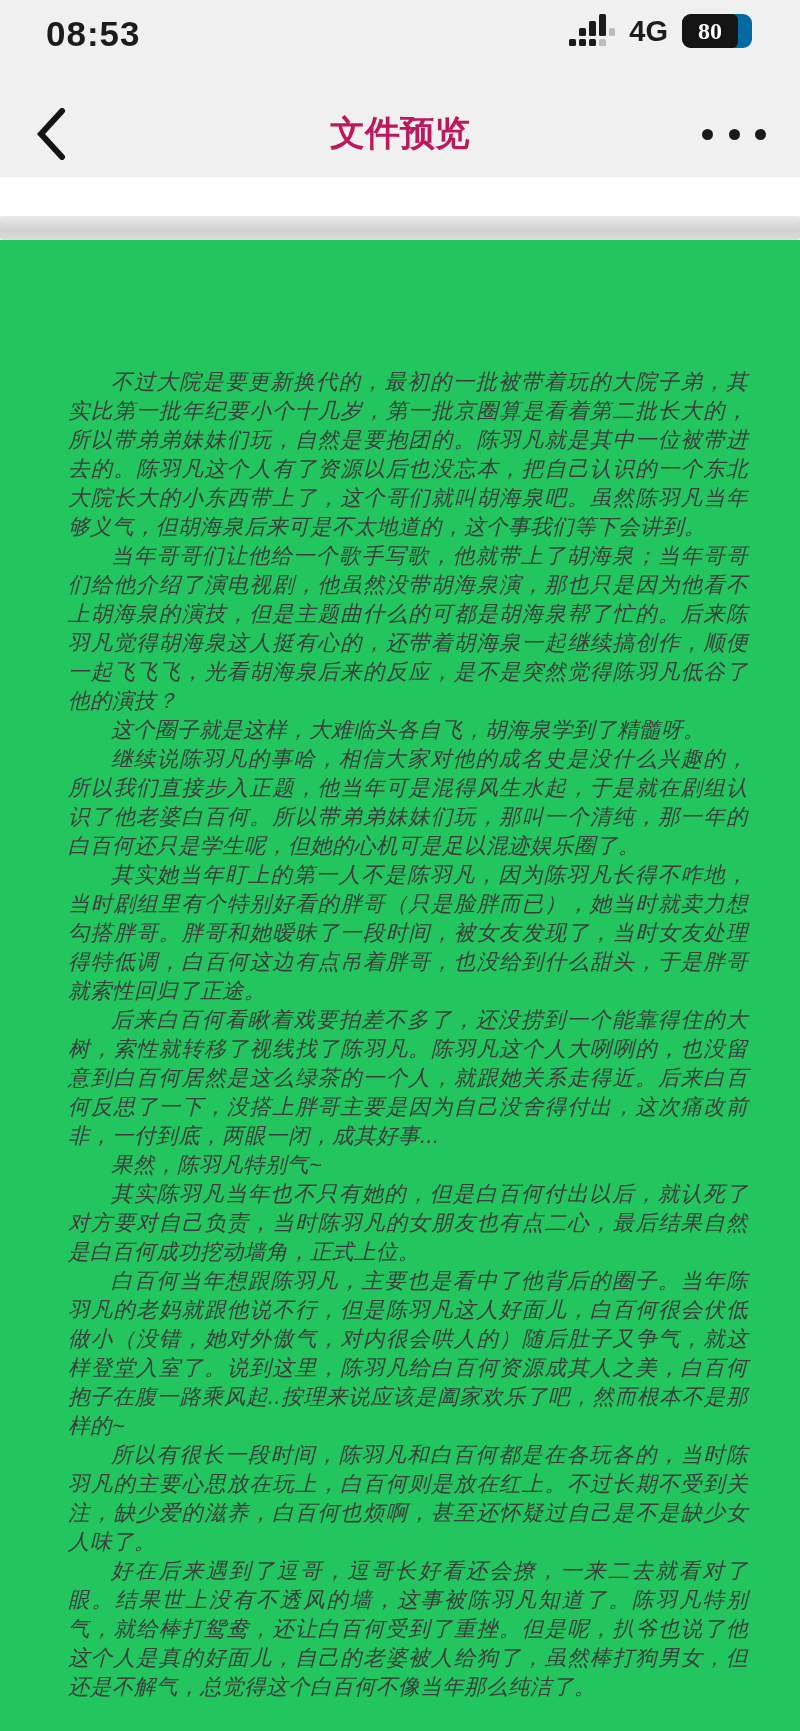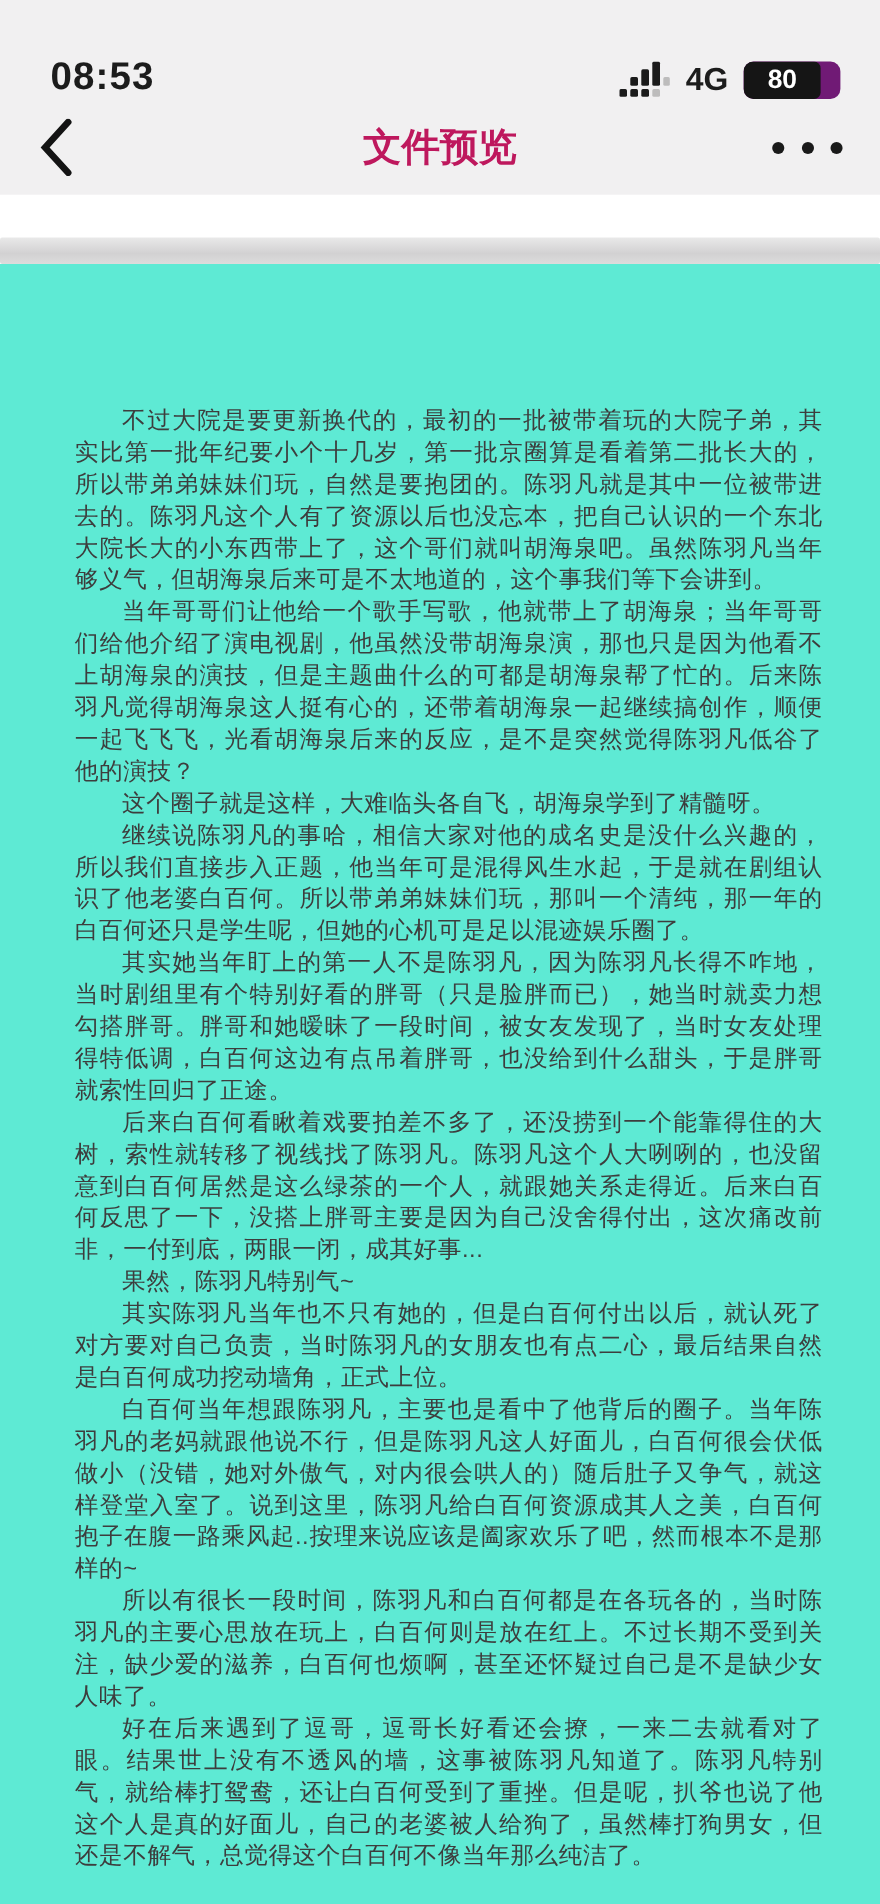--- a/index.html
+++ b/index.html
@@ -11,48 +11,49 @@
     font-family: "Liberation Sans", sans-serif;
     position: relative;
     overflow: hidden;
   }
 
   
   .statusbar {
     height: 90px;
     background: #f1f0f1;
     display: flex;
-    align-items: flex-end;
+    align-items: flex-start;
     justify-content: space-between;
-    padding: 14px 36px 0 46px;
+    padding: 14px 48px 0 46px;
   }
   .time {
     font-size: 35px;
     font-weight: 600;
     color: #1c1c1c;
     letter-spacing: 1px;
   }
   .status-right {
     display: flex;
     align-items: center;
     gap: 14px;
   }
   .network {
     font-size: 29px;
     font-weight: 700;
     color: #1c1c1c;
   }
   .battery {
     position: relative;
-    width: 88px;
+    width: 70px;
     height: 34px;
     border-radius: 9px;
     overflow: hidden;
-    background: #701a75;
-    display: flex;
+    background: #0369a1;
+    display: flex;
+    font-family: Liberation Serif, serif;
   }
   .battery-fill {
     width: 80%;
     height: 100%;
     background: #151515;
     color: #ffffff;
     font-size: 24px;
     font-weight: 700;
     display: flex;
     align-items: center;
@@ -114,22 +115,23 @@
   
   .gap-white { height: 39px; background: #ffffff; }
   .divider-bar {
     height: 24px;
     background: linear-gradient(#e9e9e9, #d2d1d2 60%, #dcdcdc);
     border-radius: 2px;
   }
 
   
   .doc-scroll {
-    background: #5eead4;
+    background: #22c55e;
     height: 1491px;
+    font-style: italic;
   }
   .doc {
     padding: 128px 52px 0 68px;
   }
   .doc p {
     margin: 0;
     font-size: 21.5px;
     line-height: 29px;
     color: #3d3d3d;
     text-align: justify;

